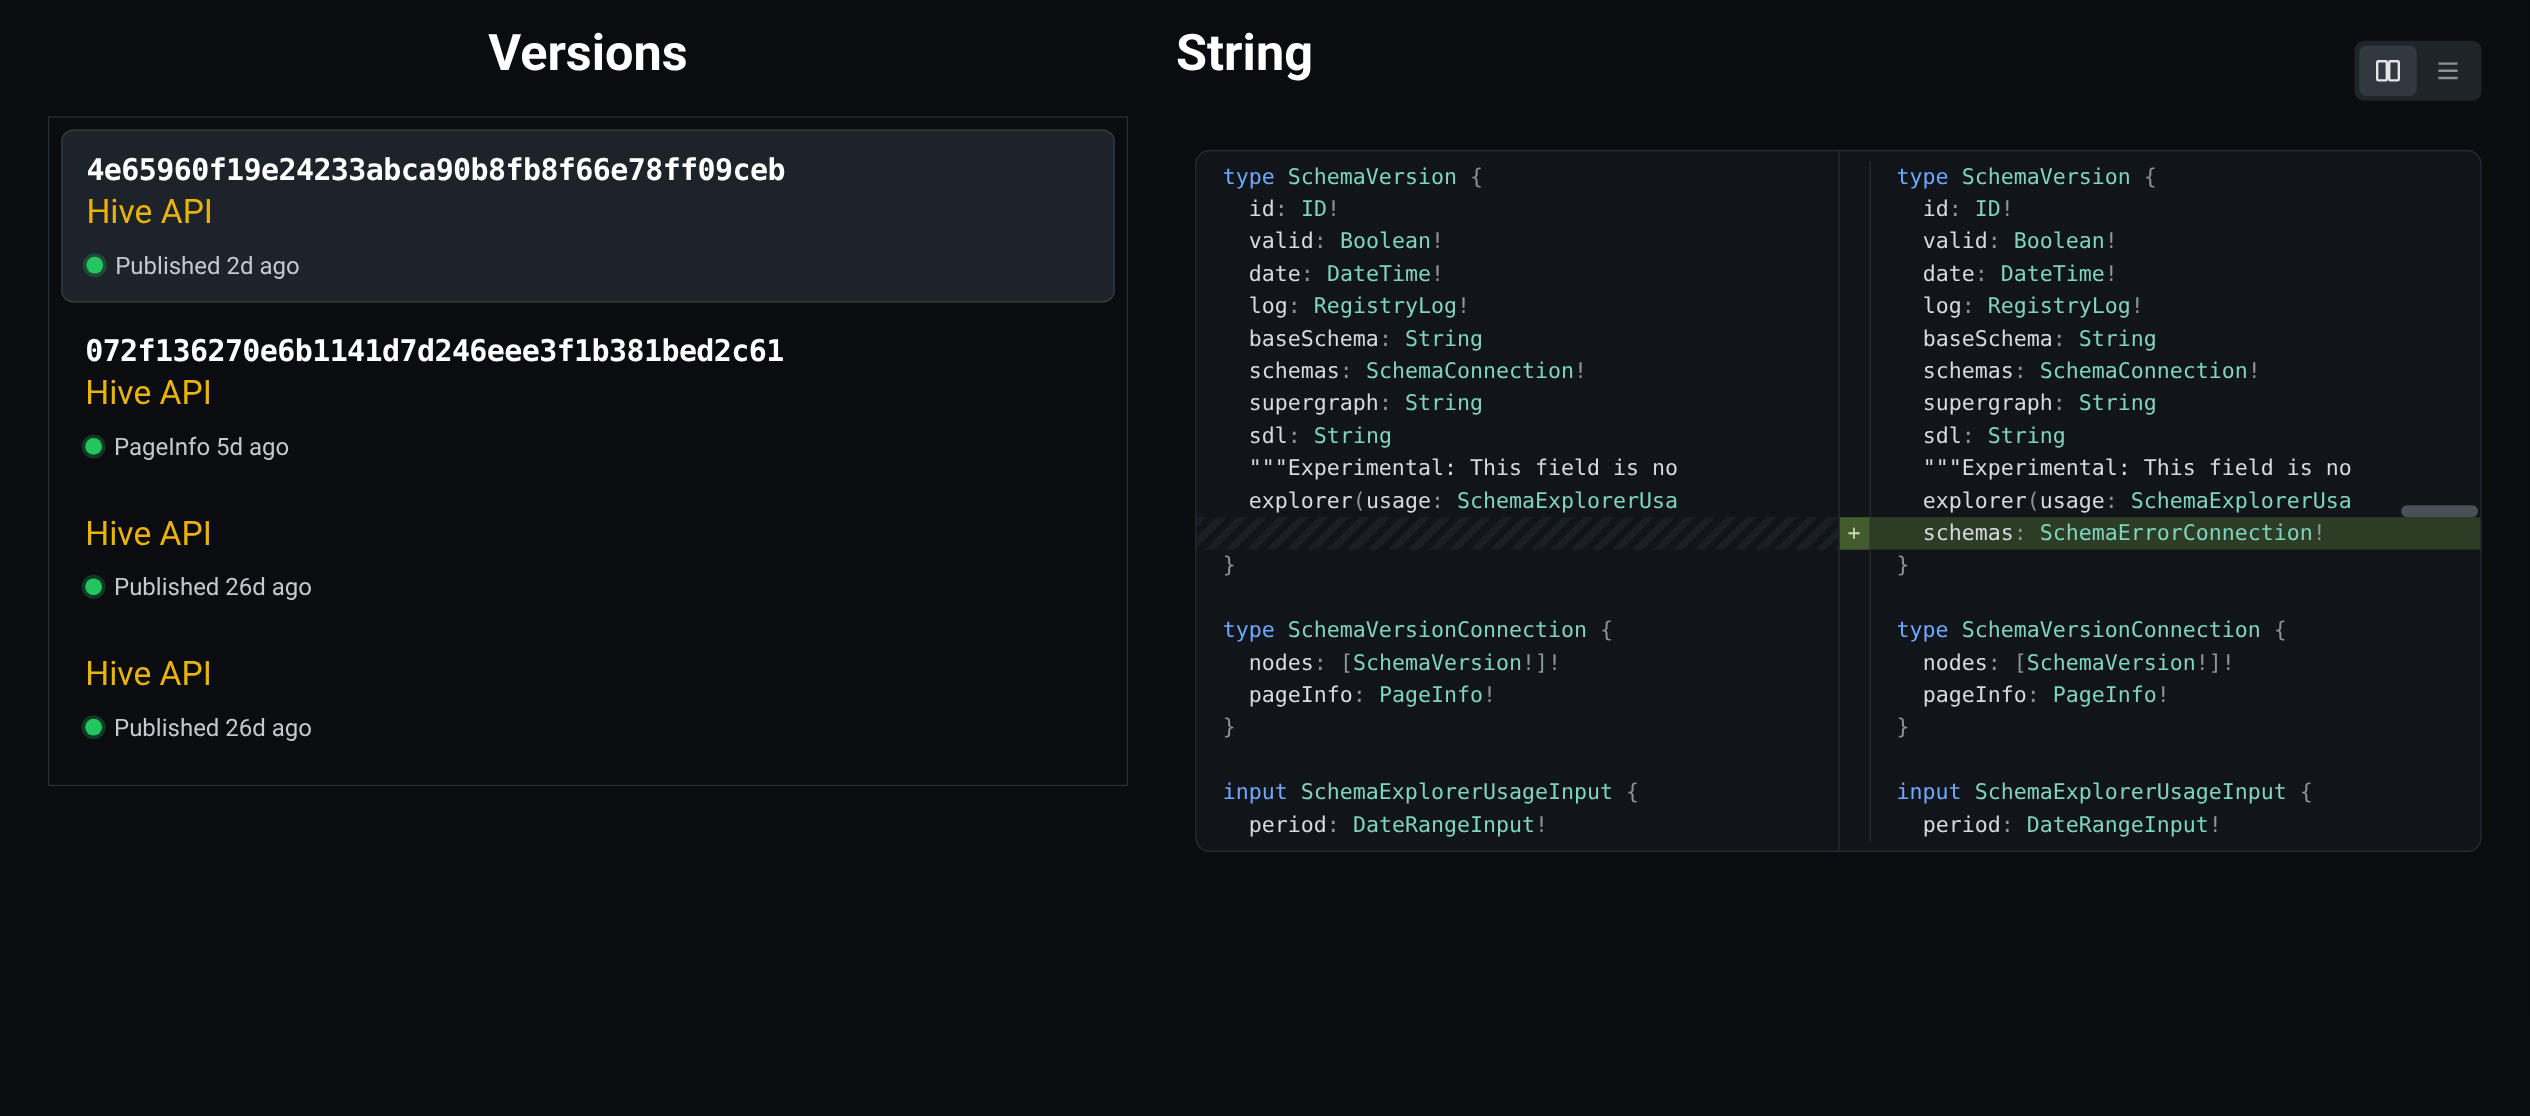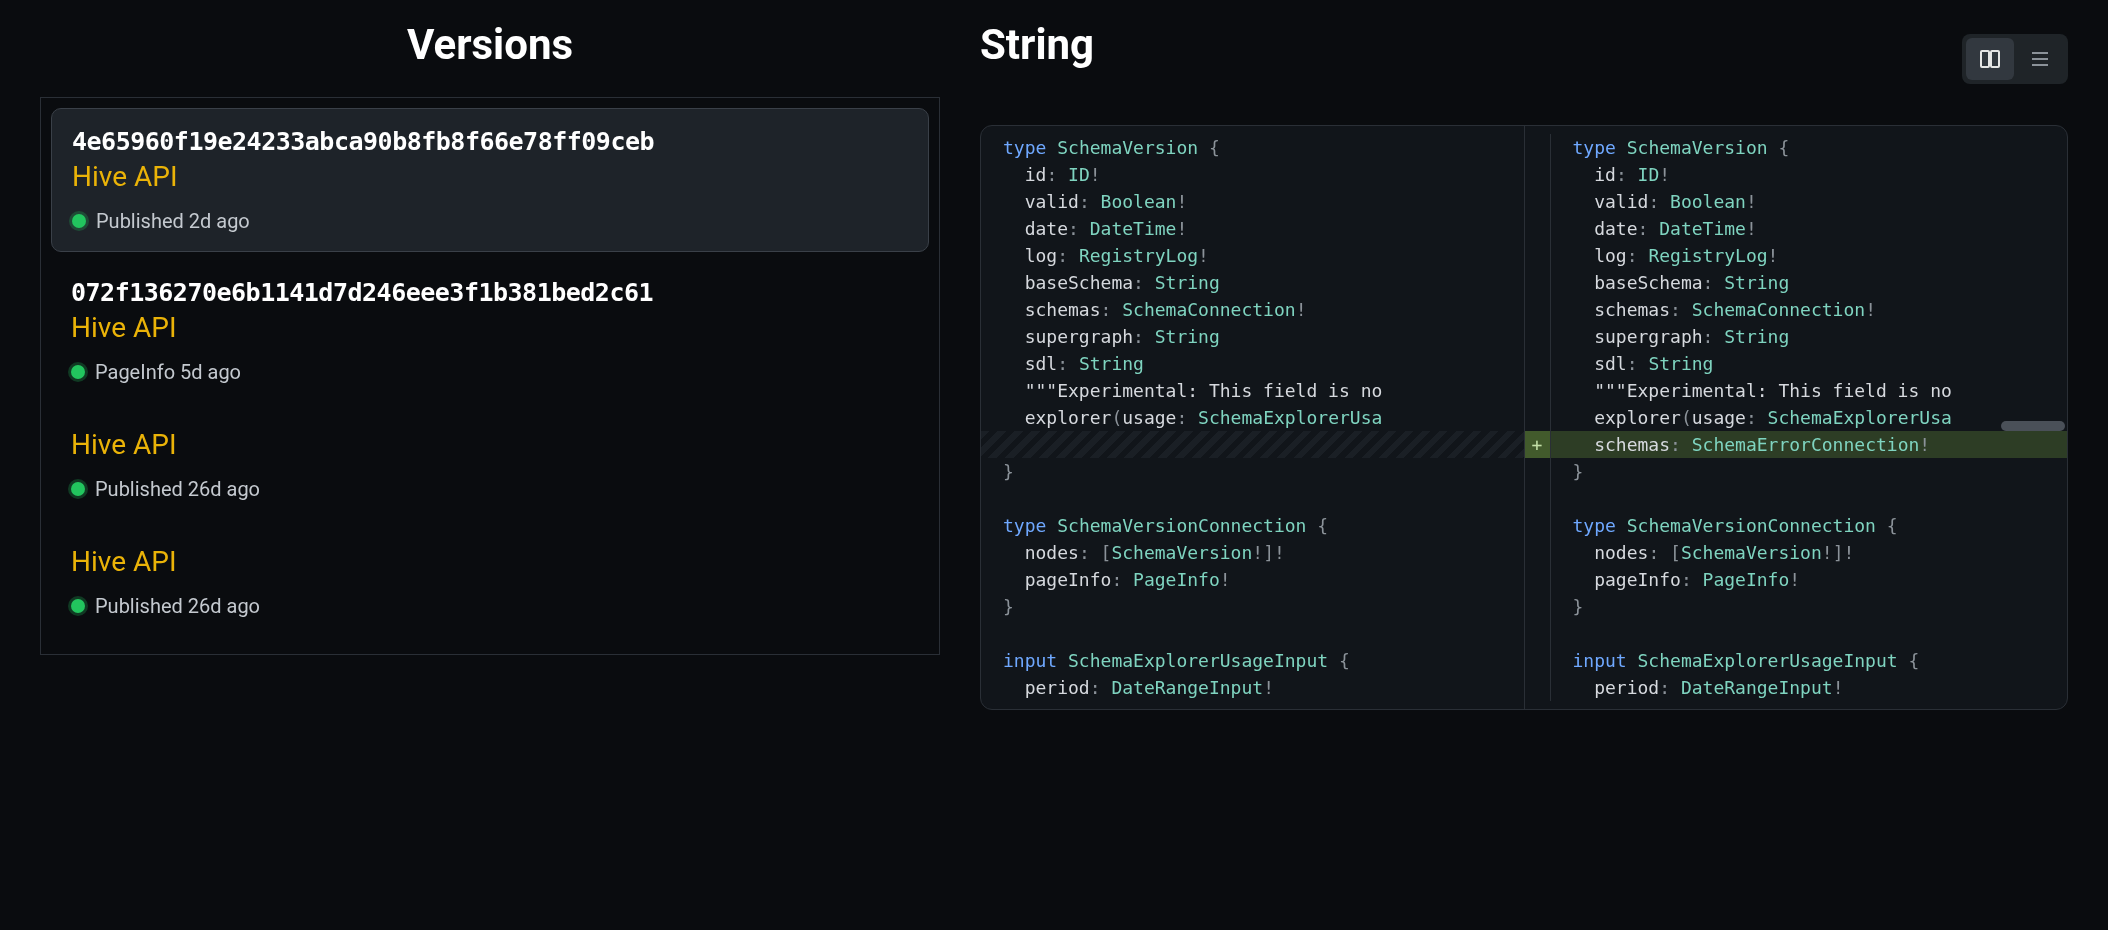--- a/index.html
+++ b/index.html
@@ -107,20 +107,21 @@
   .code-container {
     display: flex;
     border: 1px solid #2a2f36;
     border-radius: 12px;
     overflow: hidden;
     background: #11151a;
     position: relative;
     font-family: ui-monospace, SFMono-Regular, Menlo, Consolas, monospace;
     font-size: 18px;
     line-height: 27px;
+    margin-left: 16px;
   }
   .code-pane {
     flex: 1;
     min-width: 0;
     padding: 8px 0;
     position: relative;
     overflow: hidden;
   }
   .code-pane.left {
     border-right: 1px solid #2a2f36;

